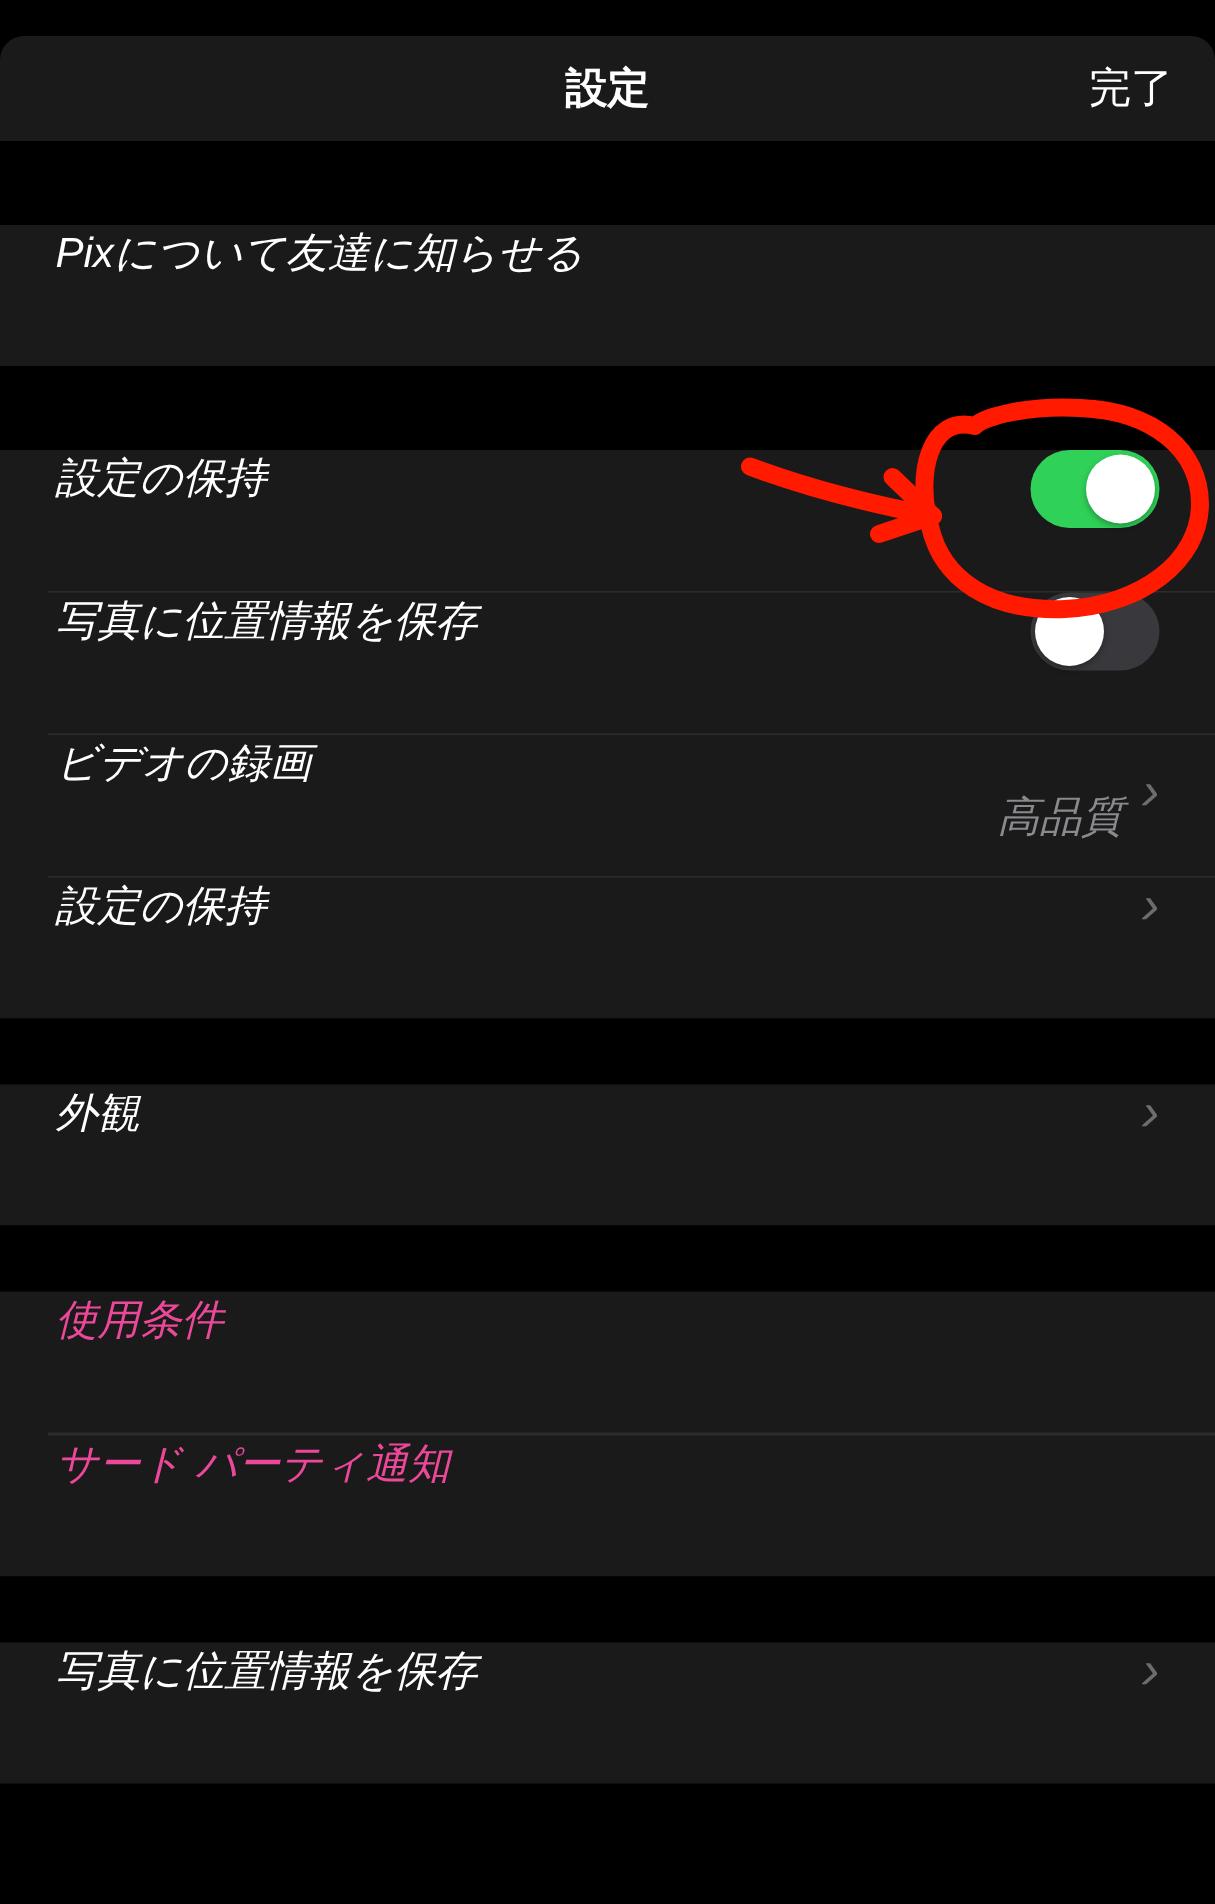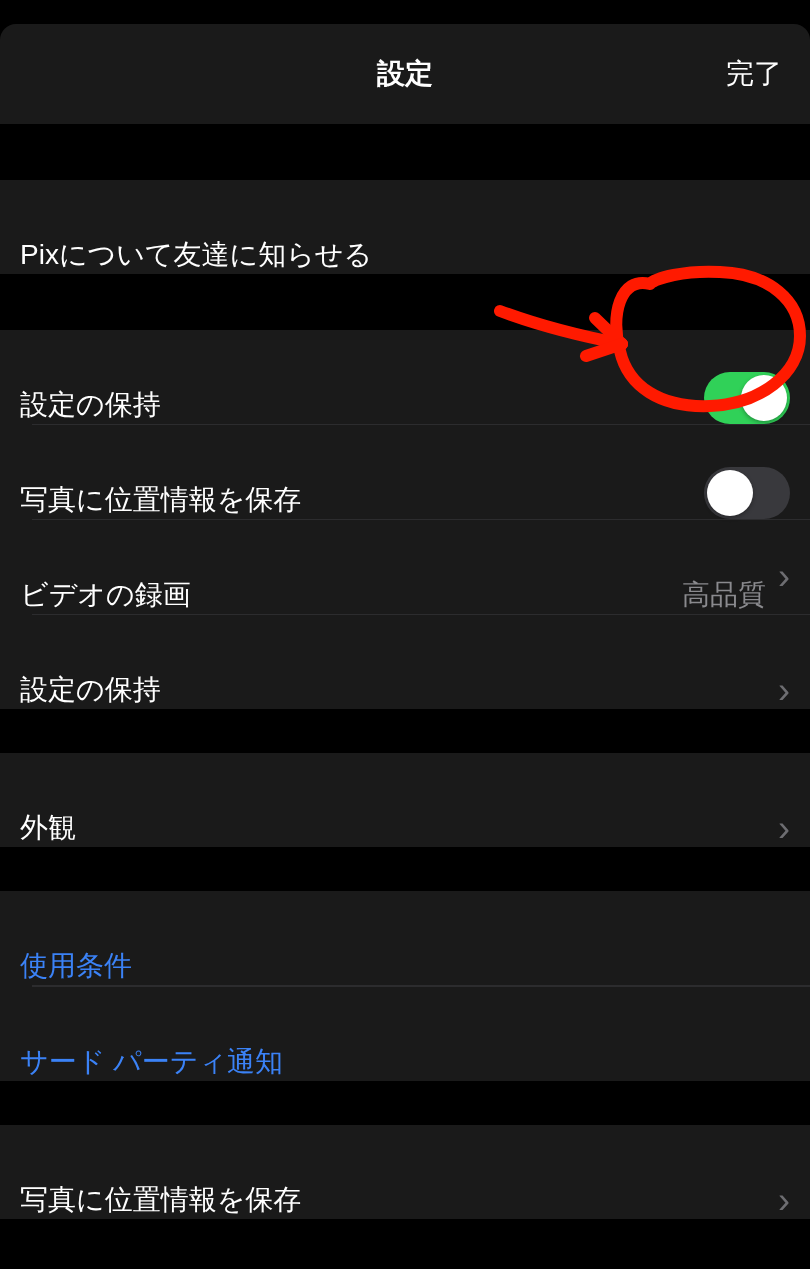--- a/index.html
+++ b/index.html
@@ -22,21 +22,21 @@
       left: 0;
       right: 0;
       bottom: 0;
       background: #000;
       border-top-left-radius: 16px;
       border-top-right-radius: 16px;
       overflow: hidden;
     }
     .header {
       position: relative;
-      height: 100px;
+      height: 70px;
       display: flex;
       align-items: center;
       justify-content: center;
       background: #1a1a1a;
     }
     .header-title {
       color: #fff;
       font-size: 28px;
       font-weight: 600;
     }
@@ -59,33 +59,34 @@
     }
     .gap-small {
       height: 44px;
       background: #000;
     }
     .group {
       background: #1a1a1a;
     }
     .row {
       display: flex;
-      align-items: flex-end;
+      align-items: flex-start;
       justify-content: space-between;
       min-height: 94px;
-      padding: 0 20px;
-      position: relative;
+      padding: 0 37px;
+      position: relative;
+      font-style: italic;
     }
     .row-label {
       color: #fff;
       font-size: 28px;
       font-weight: 400;
     }
     .row-link {
-      color: #3b82f6;
+      color: #ec4899;
       font-size: 28px;
       font-weight: 400;
     }
     .row-right {
       display: flex;
       align-items: center;
       gap: 12px;
     }
     .row-value {
       color: #8a8a8e;

